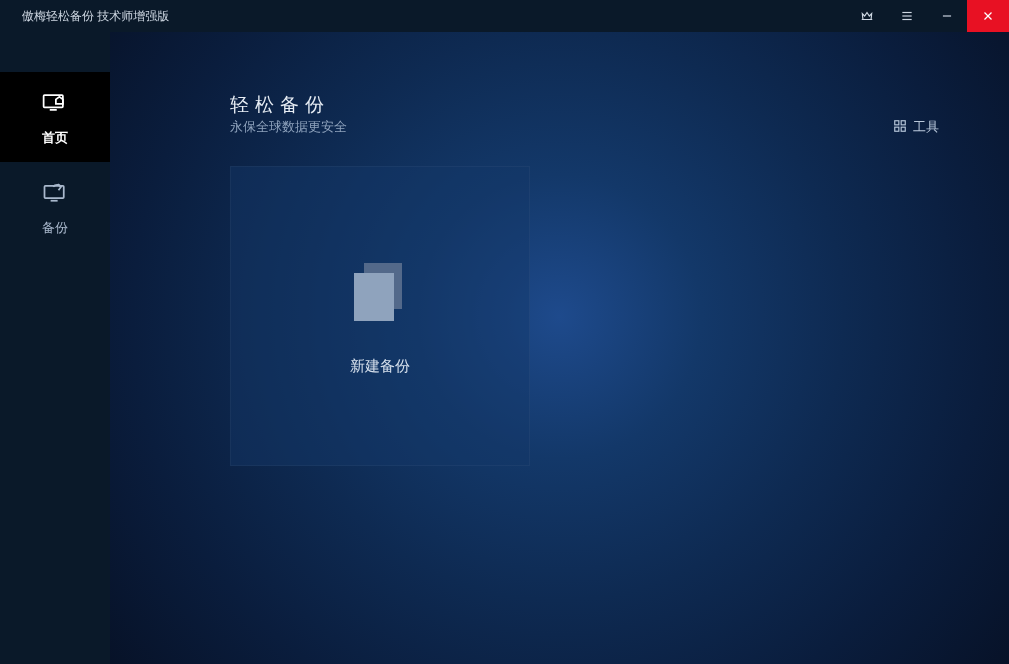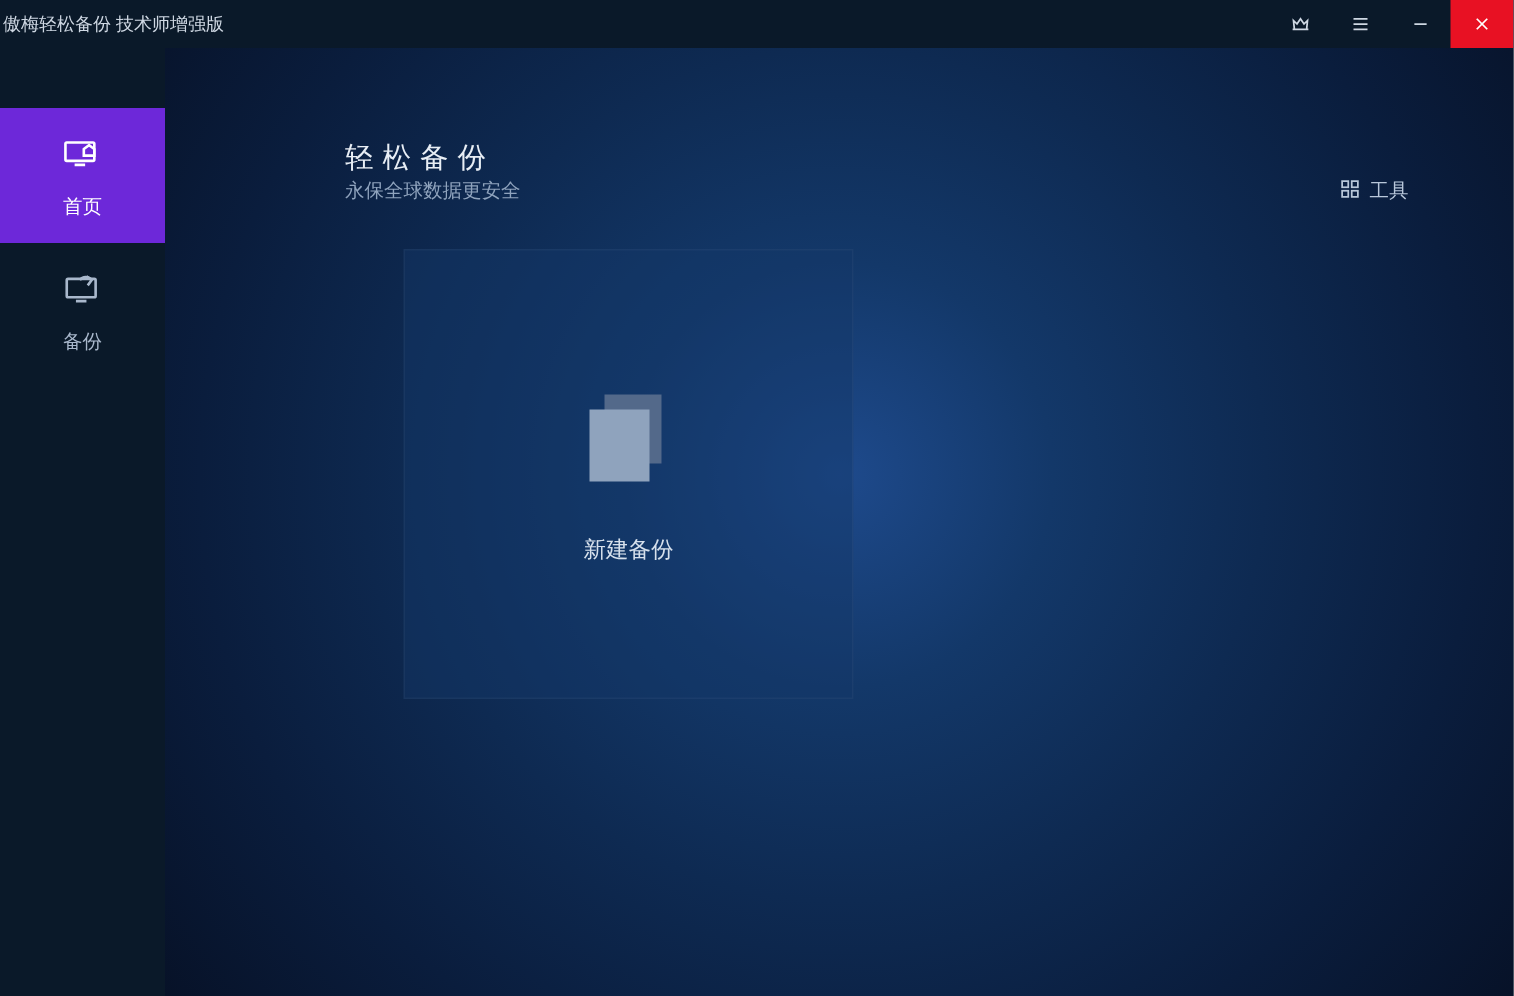--- a/index.html
+++ b/index.html
@@ -11,21 +11,21 @@
   background: #0a1929;
   display: flex;
   flex-direction: column;
 }
 
 .titlebar {
   height: 32px;
   background: #0a1929;
   display: flex;
   align-items: center;
-  padding-left: 2px;
+  padding-left: 22px;
   color: #cfd8e3;
   font-size: 12px;
 }
 .titlebar-spacer { flex: 1; }
 .titlebar-btn {
   width: 40px;
   height: 32px;
   display: flex;
   align-items: center;
   justify-content: center;
@@ -46,21 +46,21 @@
 .side-item {
   height: 90px;
   display: flex;
   flex-direction: column;
   align-items: center;
   justify-content: center;
   gap: 10px;
   color: #a9b8cc;
   font-size: 13px;
 }
-.side-item.active { background: #6d28d9; color: #ffffff; }
+.side-item.active { background: #000000; color: #ffffff; font-weight: bold; }
 .side-item svg { width: 28px; height: 28px; }
 
 .main {
   flex: 1;
   position: relative;
   background: radial-gradient(circle at 50% 45%, #1e4a8c 0%, #133869 25%, #0e2a52 50%, #0a1d3d 75%, #071228 100%);
   padding: 60px 70px 40px 120px;
 }
 
 .main-title {
@@ -82,21 +82,20 @@
   gap: 6px;
   color: #b8c7da;
   font-size: 13px;
 }
 .tools-link svg { width: 14px; height: 14px; }
 
 .cards {
   margin-top: 30px;
   display: flex;
   gap: 30px;
-  margin-left: 39px;
 }
 .card {
   width: 300px;
   height: 300px;
   background: rgba(20, 55, 105, 0.45);
   border: 1px solid rgba(255,255,255,0.04);
   display: flex;
   flex-direction: column;
   align-items: center;
   justify-content: center;

